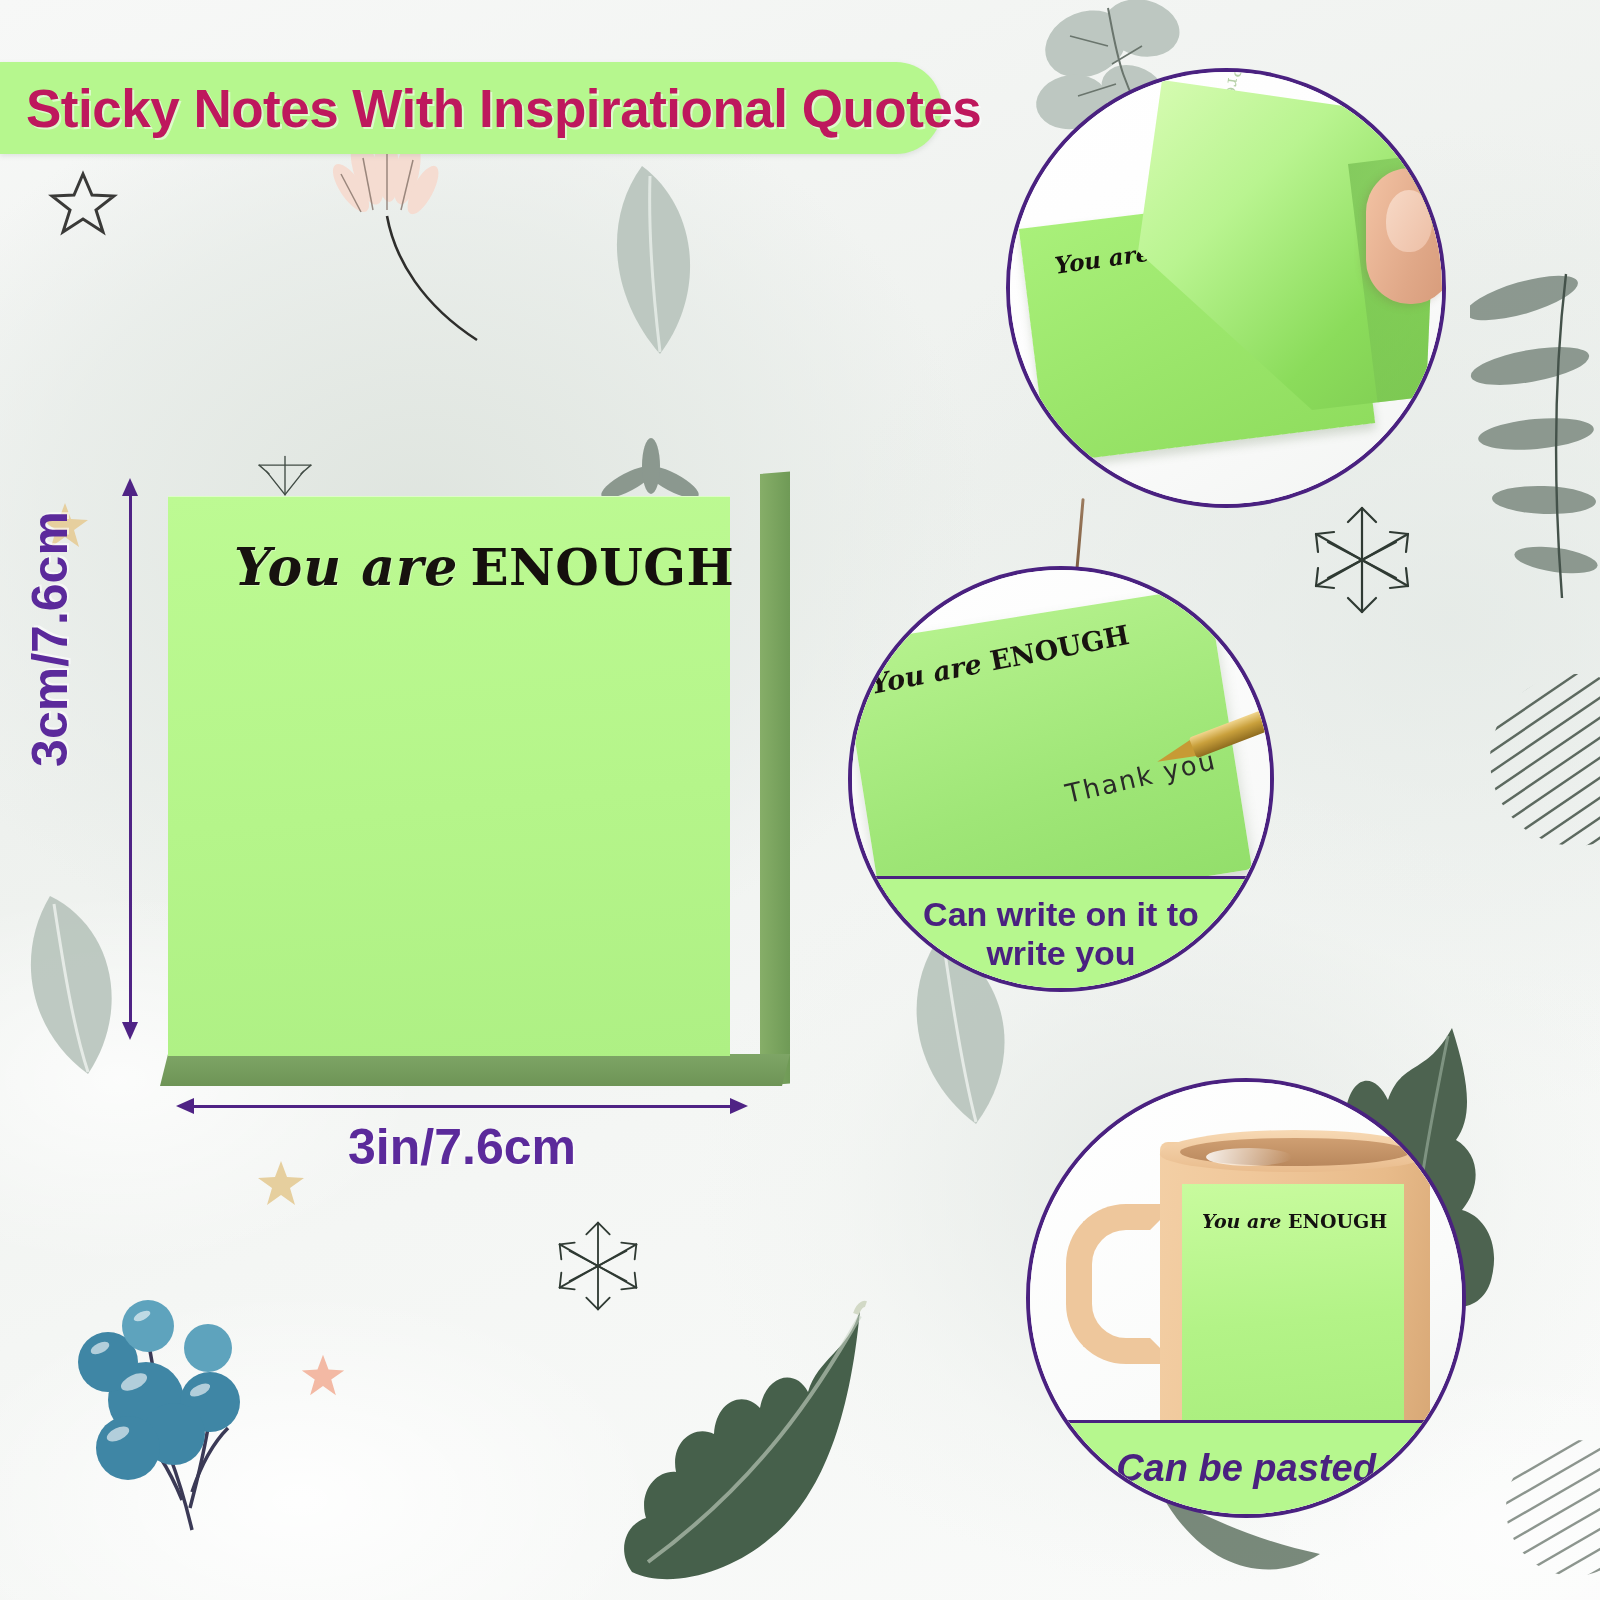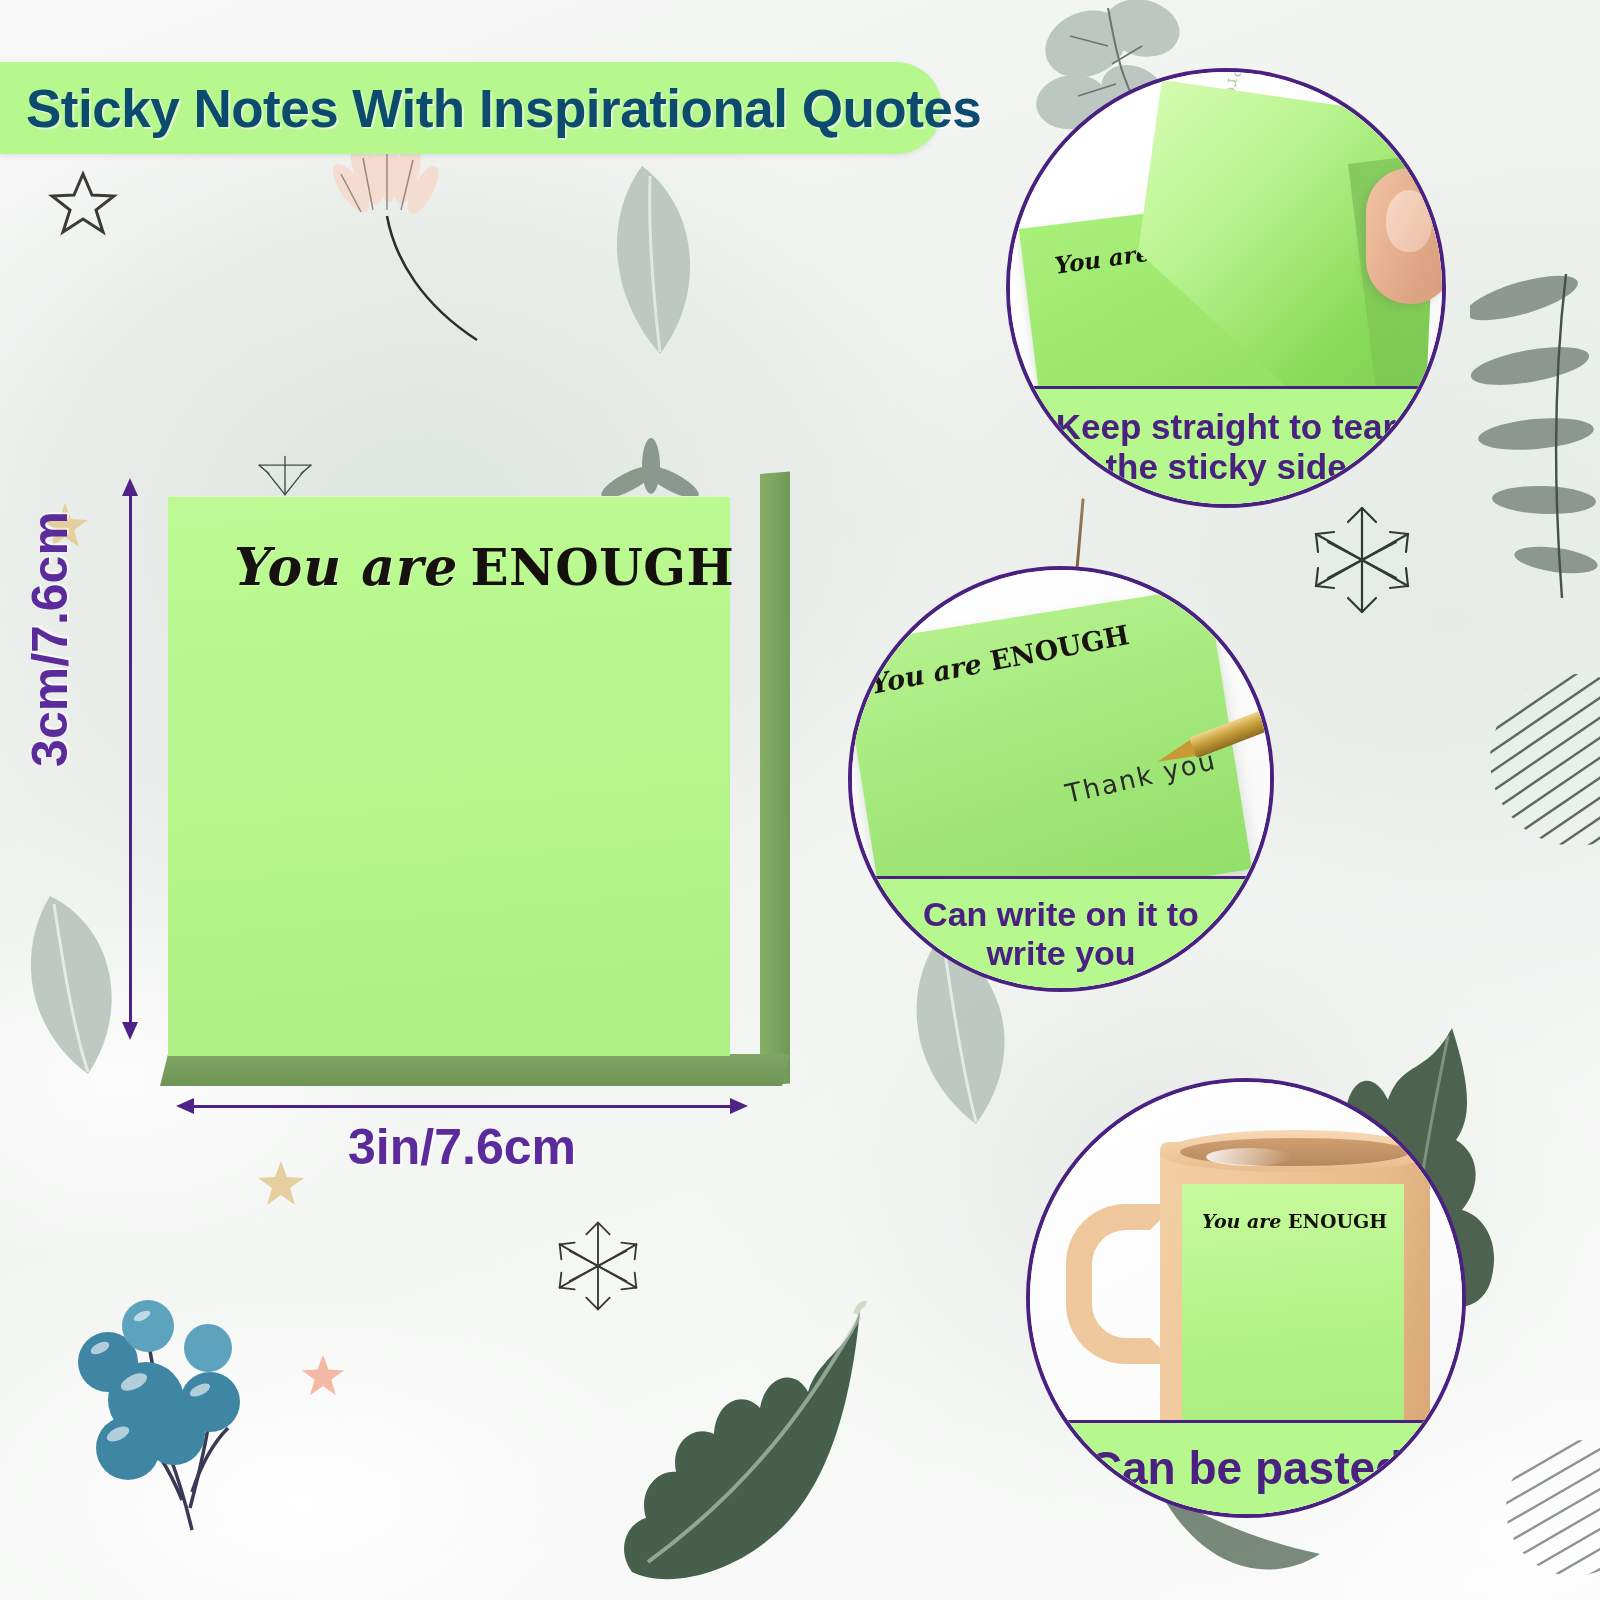--- a/index.html
+++ b/index.html
@@ -31,21 +31,21 @@
   .banner{
     position:absolute;left:0;top:62px;width:942px;height:92px;
     background:#b6f78e;
     border-radius:0 46px 46px 0;
     display:flex;align-items:center;
     box-shadow:0 2px 5px rgba(120,140,120,.18);
   }
   .banner-text{
     margin-left:26px;
     font-size:53px;font-weight:bold;
-    color:#0c4a6e;
+    color:#be185d;
     letter-spacing:-.5px;
     white-space:nowrap;
     text-shadow:2px 2px 0 rgba(255,255,255,.55);
   }
 
   
   .note-wrap{position:absolute;left:168px;top:474px;width:620px;height:610px;}
   .note-stack{
     position:absolute;left:0;top:0;width:622px;height:612px;
   }
@@ -118,21 +118,21 @@
     color:#4a2180;font-weight:bold;
     line-height:1.14;
     padding:0 26px;box-sizing:border-box;
   }
 
   #callout-tear{left:1006px;top:68px;width:432px;height:432px;}
   #callout-tear .cap{height:118px;font-size:35px;}
   #callout-write{left:848px;top:566px;width:418px;height:418px;}
   #callout-write .cap{height:112px;font-size:34px;margin-top:12px;}
   #callout-paste{left:1026px;top:1078px;width:432px;height:432px;}
-  #callout-paste .cap{height:94px;font-size:46px;}
+  #callout-paste .cap{height:94px;font-size:38px;font-style:italic;}
 
   
   .p1-bg{position:absolute;inset:0;background:linear-gradient(150deg,#ffffff 0%,#fdfdfd 50%,#f2f4f2 100%);}
   .p1-pad{
     position:absolute;left:22px;top:136px;width:330px;height:236px;
     background:linear-gradient(160deg,#a9f07a,#8fdd5e);
     transform:rotate(-7deg);
     box-shadow:0 6px 10px rgba(80,110,70,.22);
   }
   .p1-peel{
@@ -551,23 +551,20 @@
       <div class="p1-ghost">Press here</div>
       <div class="p1-quote">
         <span class="sc">You are EN</span>
       </div>
       <div class="p1-peel">
           <div class="p1-peel-shade"></div>
         </div>
       <div class="p1-thumb"></div>
       <div class="p1-nail"></div>
     </div>
-    <div class="cap">
-      <span><span>Keep straight to tear</span><br><span>the sticky side</span></span>
-    </div>
   </div>
 
   <div class="callout" id="callout-write">
     <div class="photo">
       <div class="p2-bg"></div>
       <div class="p2-note"></div>
       <div class="p2-quote">
         <span class="sc">You are</span>
         <span>ENOUGH</span>
       </div>

